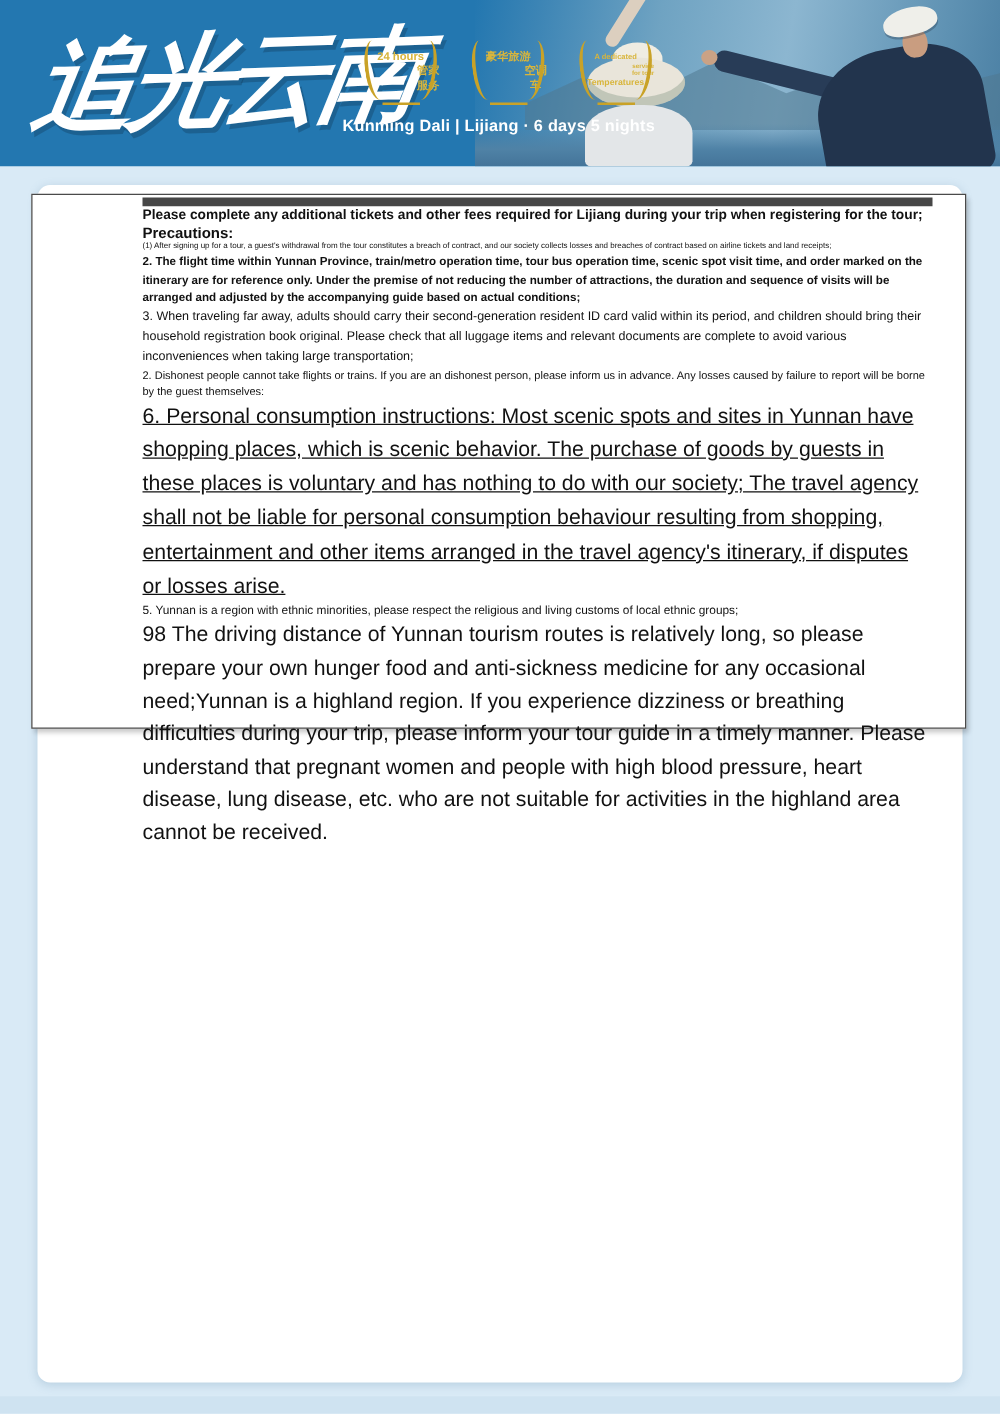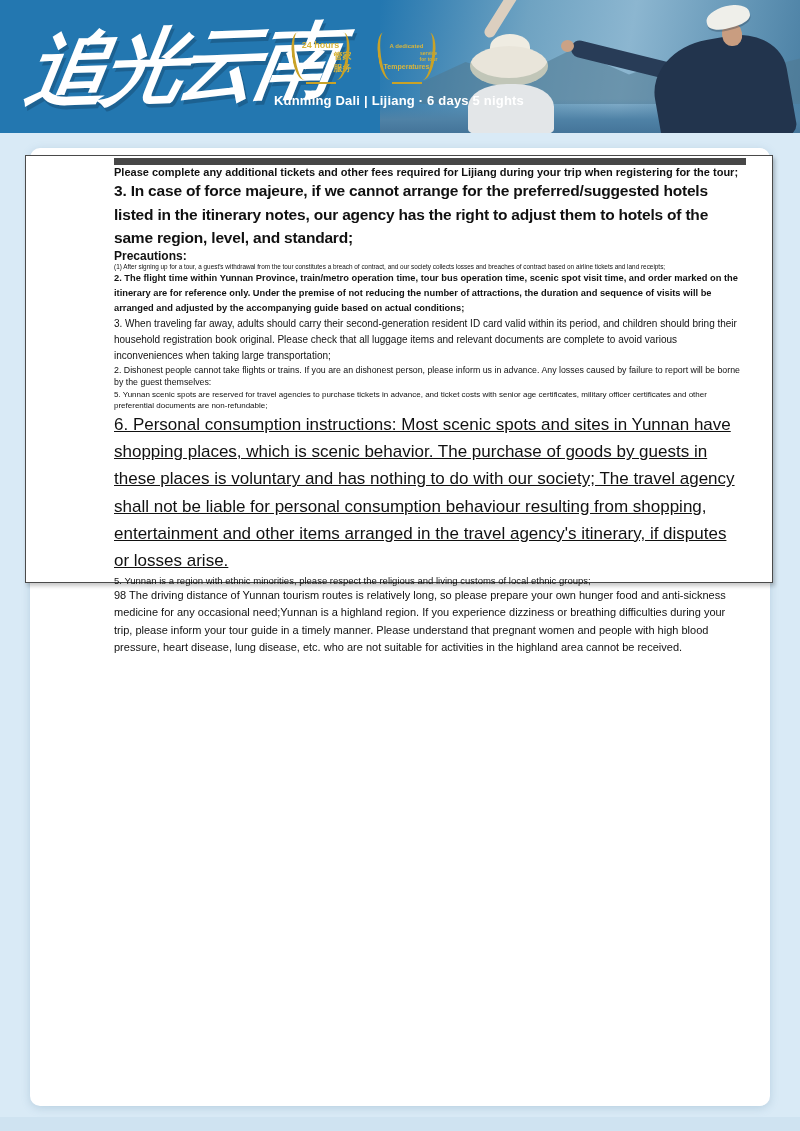--- a/index.html
+++ b/index.html
@@ -120,21 +120,21 @@
   .clause{margin-top:10px;font-size:15.5px;font-weight:bold;line-height:1.5;letter-spacing:-.2px;}
   .prec-title{margin-top:40px;font-size:12px;font-weight:bold;}
   .it1{margin-top:6px;font-size:6.4px;line-height:1.3;}
   .it2{margin-top:19px;font-size:9.3px;line-height:1.6;font-weight:bold;}
   .it3{margin-top:24px;font-size:10px;line-height:1.6;}
   .it4{margin-top:27px;font-size:8.8px;line-height:1.4;}
   .it5{margin-top:13px;font-size:8px;line-height:1.4;}
   .it6{margin-top:17px;font-size:17px;line-height:1.6;text-decoration:underline;}
   .it7{margin-top:25px;font-size:10px;line-height:1.4;}
   .it8{margin-top:13px;font-size:9.5px;line-height:1.4;}
-  .it9{margin-top:15px;font-size:11px;line-height:1.55;}
+  .it9{margin-top:15px;font-size:17px;line-height:1.55;}
   .footer-strip{
     position:absolute;left:0;bottom:0;width:800px;height:14px;
     background:#cfe3f1;
   }
 </style>
 </head>
 <body>
 
 <header class="banner">
   <div class="hero">
@@ -158,43 +158,48 @@
   <div class="brand">追光云南</div>
 
   <div class="badges">
     <div class="badge">
       <span class="laurel-l"></span>
       <span class="laurel-r"></span>
       <span class="laurel-base"></span>
       <span class="b-line l1">24 hours</span>
       <span class="b-line l2">管家服务</span>
     </div>
+    <div class="badge">
+      <span class="laurel-l"></span>
+      <span class="laurel-r"></span>
+      <span class="laurel-base"></span>
+      <span class="b-line l1">豪华旅游</span>
+      <span class="b-line l2">空调车</span>
+    </div>
     <div class="badge small">
       <span class="laurel-l"></span>
       <span class="laurel-r"></span>
       <span class="laurel-base"></span>
       <span class="b-line l1">A dedicated</span>
       <span class="b-line l2">service for tour</span>
       <span class="b-line l3">Temperatures</span>
     </div>
   </div>
 
   <div class="tagline">Kunming Dali | Lijiang · 6 days 5 nights</div>
 </header>
 
 <main class="card">
   <section class="notes">
     <div class="cutoff-bar"></div>
     <p class="intro">Please complete any additional tickets and other fees required for Lijiang during your trip when registering for the tour;</p>
-    <p class="clause">3. In case of force majeure, if we cannot arrange for the preferred/suggested hotels listed in the itinerary notes, our agency has the right to adjust them to hotels of the same region, level, and standard;</p>
     <p class="prec-title">Precautions:</p>
     <p class="it1">(1) After signing up for a tour, a guest's withdrawal from the tour constitutes a breach of contract, and our society collects losses and breaches of contract based on airline tickets and land receipts;</p>
     <p class="it2">2. The flight time within Yunnan Province, train/metro operation time, tour bus operation time, scenic spot visit time, and order marked on the itinerary are for reference only. Under the premise of not reducing the number of attractions, the duration and sequence of visits will be arranged and adjusted by the accompanying guide based on actual conditions;</p>
     <p class="it3">3. When traveling far away, adults should carry their second-generation resident ID card valid within its period, and children should bring their household registration book original. Please check that all luggage items and relevant documents are complete to avoid various inconveniences when taking large transportation;</p>
     <p class="it4">2. Dishonest people cannot take flights or trains. If you are an dishonest person, please inform us in advance. Any losses caused by failure to report will be borne by the guest themselves:</p>
-    <p class="it5">5. Yunnan scenic spots are reserved for travel agencies to purchase tickets in advance, and ticket costs with senior age certificates, military officer certificates and other preferential documents are non-refundable;</p>
     <p class="it6">6. Personal consumption instructions: Most scenic spots and sites in Yunnan have shopping places, which is scenic behavior. The purchase of goods by guests in these places is voluntary and has nothing to do with our society; The travel agency shall not be liable for personal consumption behaviour resulting from shopping, entertainment and other items arranged in the travel agency's itinerary, if disputes or losses arise.</p>
     <p class="it8">5. Yunnan is a region with ethnic minorities, please respect the religious and living customs of local ethnic groups;</p>
     <p class="it9">98 The driving distance of Yunnan tourism routes is relatively long, so please prepare your own hunger food and anti-sickness medicine for any occasional need;Yunnan is a highland region. If you experience dizziness or breathing difficulties during your trip, please inform your tour guide in a timely manner. Please understand that pregnant women and people with high blood pressure, heart disease, lung disease, etc. who are not suitable for activities in the highland area cannot be received.</p>
   </section>
 </main>
 
 <div class="footer-strip"></div>
 
 </body></html>

